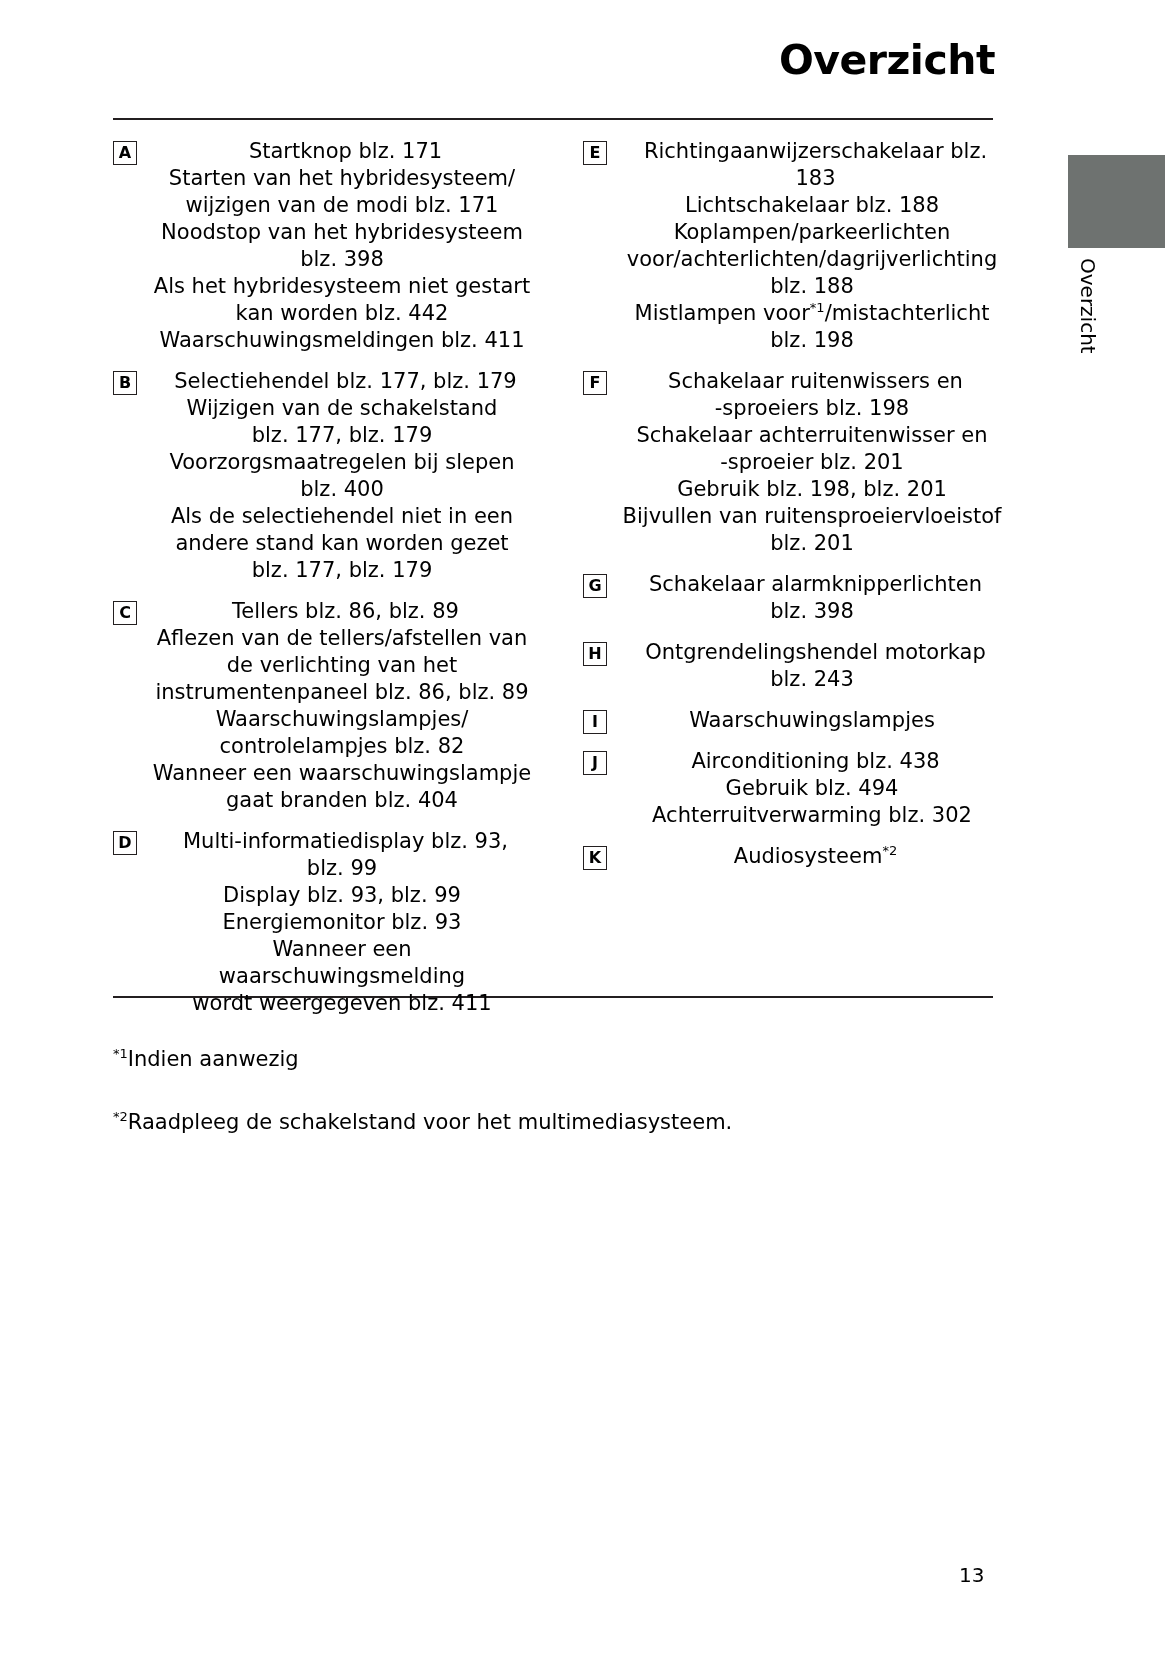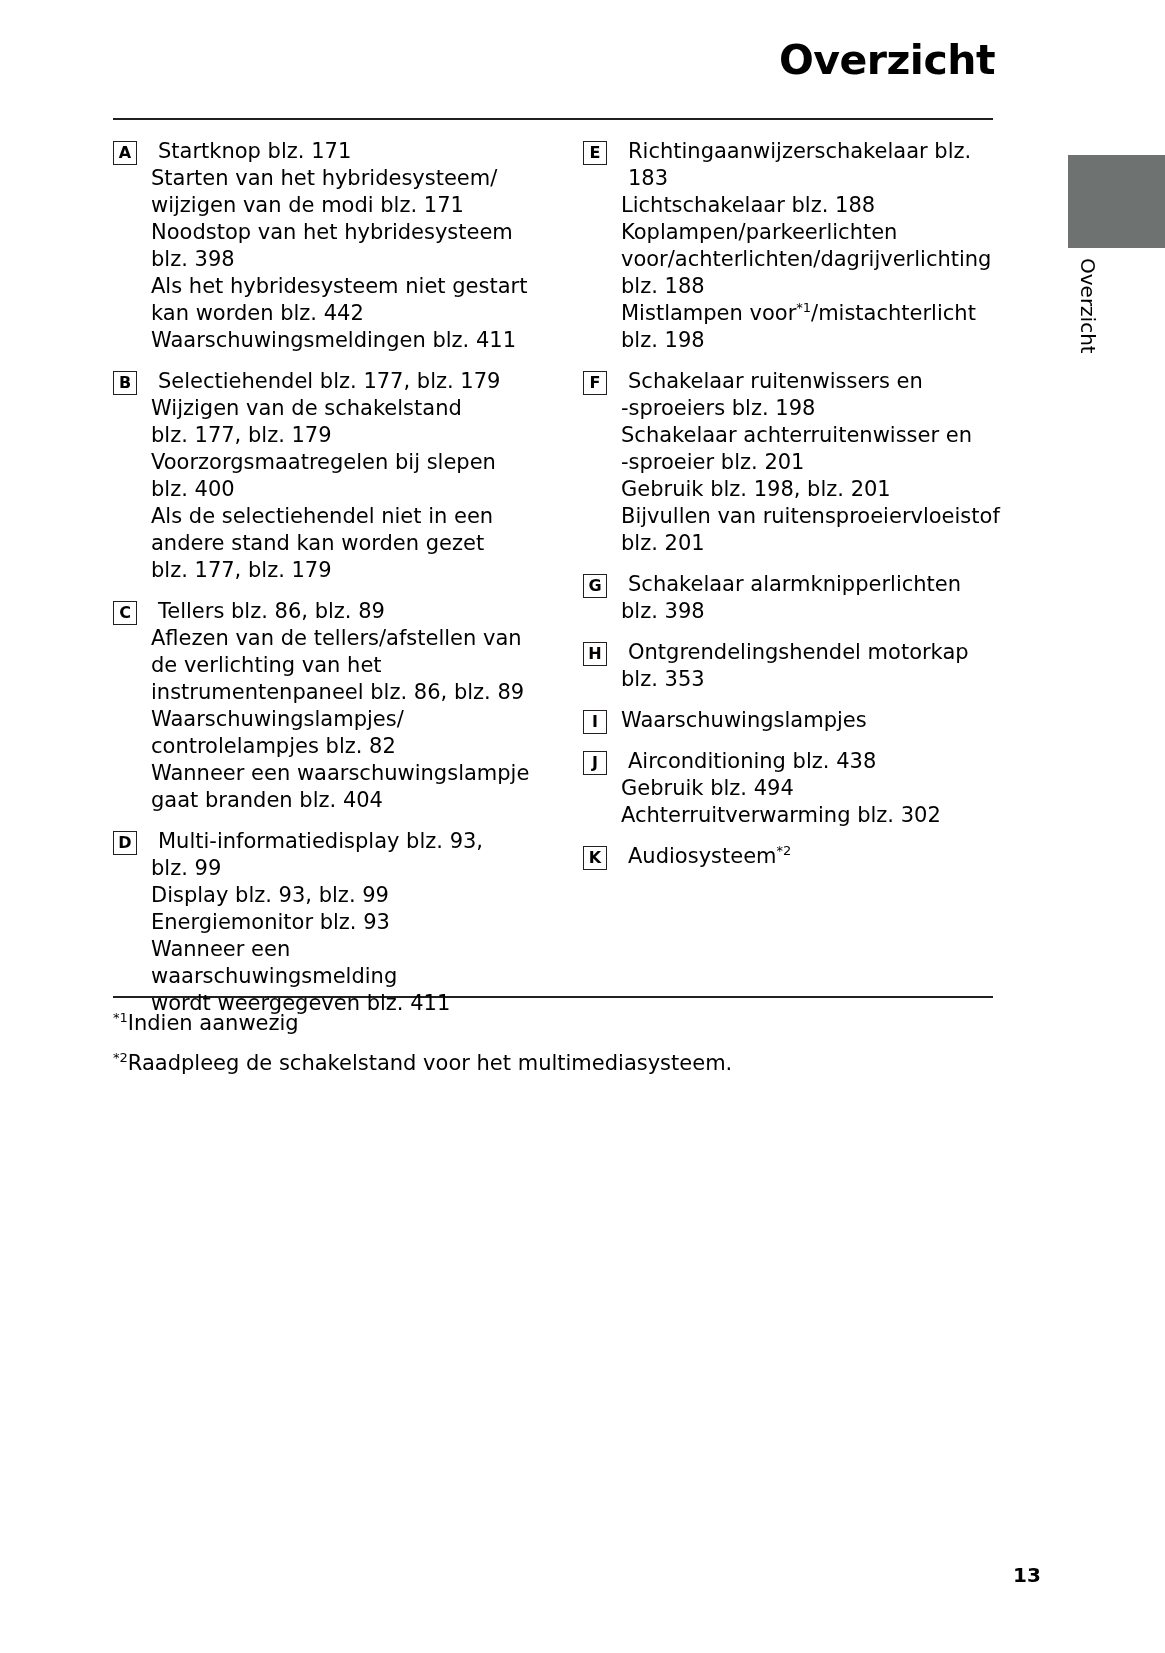--- a/index.html
+++ b/index.html
@@ -93,53 +93,53 @@
     font-size: 16px;
     font-weight: bold;
     line-height: 21px;
     text-align: center;
     font-family: "DejaVu Sans", "Liberation Sans", sans-serif;
   }
   .entry-lines {
     font-size: 21px;
     line-height: 27px;
   }
-  .entry-lines .line { display: block; white-space: pre-wrap; }
+  .entry-lines .line { display: block; white-space: pre-wrap; text-align: center; }
   .entry-lines .line.first { padding-left: 7px; }
   .entry-lines .line.first.tight { padding-left: 0px; }
 
   sup.fnmark {
     font-size: 13px;
     vertical-align: super;
     line-height: 0;
   }
 
   
   .footnotes {
     position: absolute;
     left: 113px;
     top: 1010px;
     width: 880px;
     font-size: 21px;
     line-height: 27px;
   }
-  .footnote { margin-bottom: 13px; white-space: pre-wrap; }
+  .footnote { margin-bottom: 13px; white-space: pre-wrap; margin-top: 36px; }
   .footnote sup {
     font-size: 13px;
     vertical-align: super;
     line-height: 0;
   }
 
   
   .page-number {
     position: absolute;
-    left: 1013px;
+    left: 959px;
     top: 1563px;
     font-size: 20px;
-    font-weight: bold;
+    font-weight: normal;
   }
 </style>
 </head>
 <body>
 
 <div class="page-title">Overzicht</div>
 
 <div class="rule rule-top"></div>
 <div class="rule rule-bottom"></div>
 
@@ -150,21 +150,21 @@
   <div class="col col-left" id="col-left">
       <div class="entry"><span class="entry-badge">A</span><span class="entry-lines"><span class="line first">Startknop blz. 171</span><span class="line">Starten van het hybridesysteem/</span><span class="line">wijzigen van de modi blz. 171</span><span class="line">Noodstop van het hybridesysteem</span><span class="line">blz. 398</span><span class="line">Als het hybridesysteem niet gestart</span><span class="line">kan worden blz. 442</span><span class="line">Waarschuwingsmeldingen blz. 411</span></span></div>
       <div class="entry"><span class="entry-badge">B</span><span class="entry-lines"><span class="line first">Selectiehendel blz. 177, blz. 179</span><span class="line">Wijzigen van de schakelstand</span><span class="line">blz. 177, blz. 179</span><span class="line">Voorzorgsmaatregelen bij slepen</span><span class="line">blz. 400</span><span class="line">Als de selectiehendel niet in een</span><span class="line">andere stand kan worden gezet</span><span class="line">blz. 177, blz. 179</span></span></div>
       <div class="entry"><span class="entry-badge">C</span><span class="entry-lines"><span class="line first">Tellers blz. 86, blz. 89</span><span class="line">Aflezen van de tellers/afstellen van</span><span class="line">de verlichting van het</span><span class="line">instrumentenpaneel blz. 86, blz. 89</span><span class="line">Waarschuwingslampjes/</span><span class="line">controlelampjes blz. 82</span><span class="line">Wanneer een waarschuwingslampje</span><span class="line">gaat branden blz. 404</span></span></div>
       <div class="entry"><span class="entry-badge">D</span><span class="entry-lines"><span class="line first">Multi-informatiedisplay blz. 93,</span><span class="line">blz. 99</span><span class="line">Display blz. 93, blz. 99</span><span class="line">Energiemonitor blz. 93</span><span class="line">Wanneer een waarschuwingsmelding</span><span class="line">wordt weergegeven blz. 411</span></span></div>
     </div>
   <div class="col col-right" id="col-right">
       <div class="entry"><span class="entry-badge">E</span><span class="entry-lines"><span class="line first">Richtingaanwijzerschakelaar blz. 183</span><span class="line">Lichtschakelaar blz. 188</span><span class="line">Koplampen/parkeerlichten</span><span class="line">voor/achterlichten/dagrijverlichting</span><span class="line">blz. 188</span><span class="line">Mistlampen voor<sup class="fnmark">*1</sup>/mistachterlicht</span><span class="line">blz. 198</span></span></div>
       <div class="entry"><span class="entry-badge">F</span><span class="entry-lines"><span class="line first">Schakelaar ruitenwissers en</span><span class="line">-sproeiers blz. 198</span><span class="line">Schakelaar achterruitenwisser en</span><span class="line">-sproeier blz. 201</span><span class="line">Gebruik blz. 198, blz. 201</span><span class="line">Bijvullen van ruitensproeiervloeistof</span><span class="line">blz. 201</span></span></div>
       <div class="entry"><span class="entry-badge">G</span><span class="entry-lines"><span class="line first">Schakelaar alarmknipperlichten</span><span class="line">blz. 398</span></span></div>
-      <div class="entry"><span class="entry-badge">H</span><span class="entry-lines"><span class="line first">Ontgrendelingshendel motorkap</span><span class="line">blz. 353</span></span></div>
+      <div class="entry"><span class="entry-badge">H</span><span class="entry-lines"><span class="line first">Ontgrendelingshendel motorkap</span><span class="line">blz. 243</span></span></div>
       <div class="entry"><span class="entry-badge">I</span><span class="entry-lines"><span class="line first tight">Waarschuwingslampjes</span></span></div>
       <div class="entry"><span class="entry-badge">J</span><span class="entry-lines"><span class="line first">Airconditioning blz. 438</span><span class="line">Gebruik blz. 494</span><span class="line">Achterruitverwarming blz. 302</span></span></div>
       <div class="entry"><span class="entry-badge">K</span><span class="entry-lines"><span class="line first">Audiosysteem<sup class="fnmark">*2</sup></span></span></div>
     </div>
 </div>
 
 <div class="footnotes" id="footnotes">
     <div class="footnote"><sup>*1</sup><span>Indien aanwezig</span></div>
     <div class="footnote"><sup>*2</sup><span>Raadpleeg de schakelstand voor het multimediasysteem.</span></div>
   </div>

